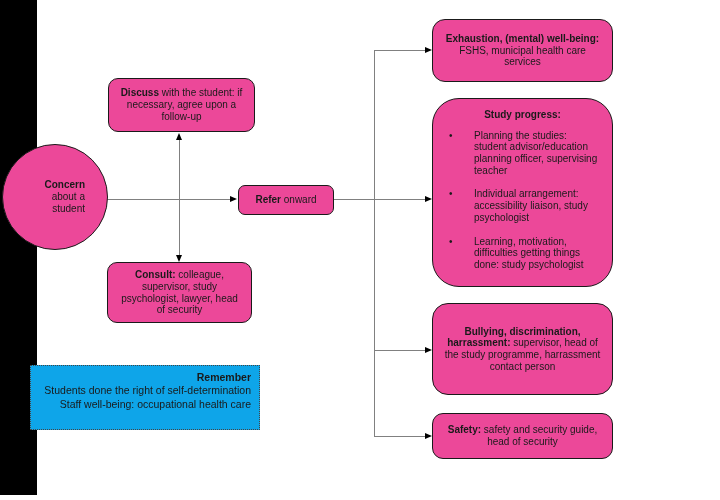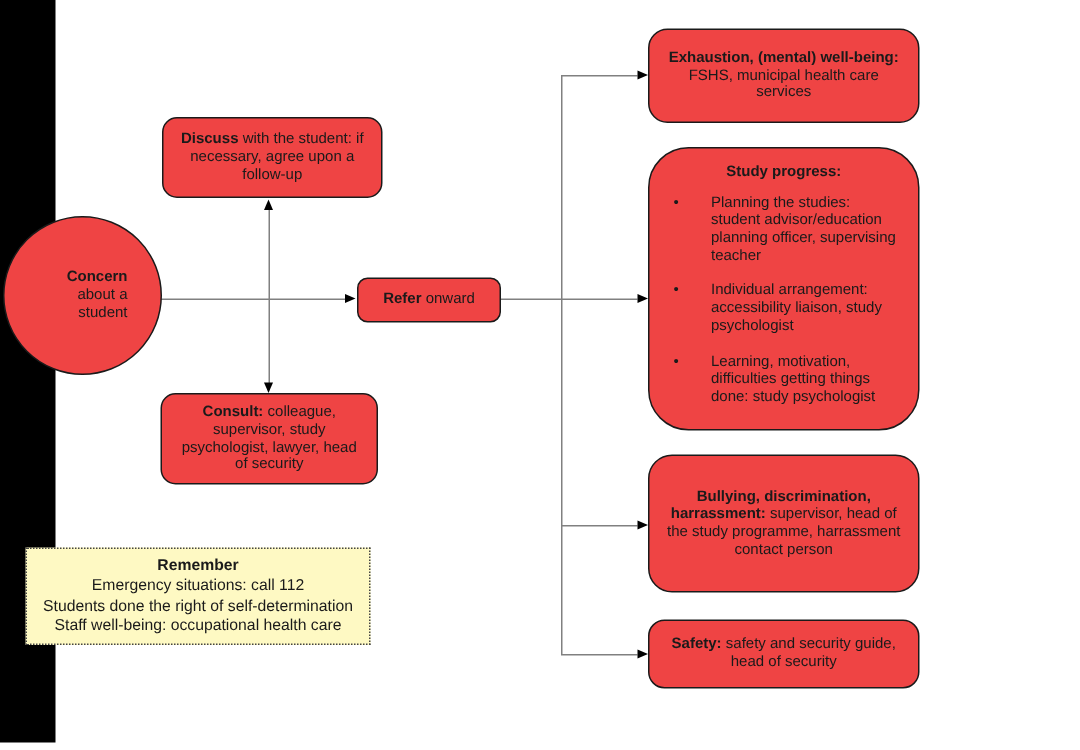--- a/index.html
+++ b/index.html
@@ -11,21 +11,21 @@
   }
   .black-bar{position:absolute;left:0;top:0;width:37px;height:495px;background:#000;z-index:0;}
   .conn{position:absolute;background:#808080;z-index:1;}
   .conn.h{height:1px;}
   .conn.v{width:1px;}
   .ar{position:absolute;width:0;height:0;z-index:1;}
   .ar.right{border-top:3.5px solid transparent;border-bottom:3.5px solid transparent;border-left:7px solid #000;}
   .ar.up{border-left:3.5px solid transparent;border-right:3.5px solid transparent;border-bottom:7px solid #000;}
   .ar.down{border-left:3.5px solid transparent;border-right:3.5px solid transparent;border-top:7px solid #000;}
   .node{
-    position:absolute;z-index:2;background:#ef4444;border:1.3px solid #1a1a1a;
+    position:absolute;z-index:2;background:#ec4899;border:1.3px solid #1a1a1a;
     display:flex;align-items:center;justify-content:center;text-align:center;
     box-sizing:border-box;
   }
   .circle{
     left:2px;top:144px;width:106px;height:106px;border-radius:50%;text-align:right;
   }
   .circle .inner{width:60px;}
   .discuss{left:108px;top:78px;width:147px;height:54px;border-radius:10px;padding:0 6px;}
   .consult{left:107px;top:262px;width:145px;height:61px;border-radius:10px;padding:0 9px;}
   .refer{left:238px;top:185px;width:96px;height:30px;border-radius:7px;padding:0 4px;white-space:nowrap;}
@@ -34,23 +34,23 @@
     left:432px;top:98px;width:181px;height:189px;border-radius:27px;
     display:block;text-align:left;padding:10px 0 0 0;
   }
   .study .study-title{text-align:center;font-weight:bold;margin:0 0 9px 0;}
   .bullet-row{display:flex;margin:0 0 12px 16px;}
   .bullet-marker{width:25px;flex:none;}
   .bullet-text{width:126px;flex:none;}
   .bullying{left:432px;top:303px;width:181px;height:92px;border-radius:16px;padding:0 6px;}
   .safety{left:432px;top:413px;width:181px;height:46px;border-radius:11px;padding:0 10px;}
   .remember{
-    position:absolute;z-index:2;left:17px;top:365px;width:230px;height:65px;
-    background:#fef9c3;border:1px dotted #444;box-sizing:border-box;
-    padding:5px 8px;font-size:10.5px;line-height:1.27;text-align:center;
+    position:absolute;z-index:2;left:30px;top:365px;width:230px;height:65px;
+    background:#0ea5e9;border:1px dotted #444;box-sizing:border-box;
+    padding:5px 8px;font-size:10.5px;line-height:1.27;text-align:right;
   }
   .remember .rem-title{font-weight:bold;}
   b{font-weight:bold;}
 </style>
 </head>
 <body>
 
 <div id="canvas">
 
   <div class="black-bar"></div>
@@ -118,18 +118,17 @@
   <div class="node bullying">
     <div><b>Bullying, discrimination, harrassment:</b><span> supervisor, head of the study programme, harrassment contact person</span></div>
   </div>
 
   <div class="node safety">
     <div><b>Safety:</b><span> safety and security guide, head of security</span></div>
   </div>
 
   <div class="remember">
     <div class="rem-title">Remember</div>
-    <div>Emergency situations: call 112</div>
     <div>Students done the right of self-determination</div>
     <div>Staff well-being: occupational health care</div>
   </div>
 
 </div>
 
 </body></html>

